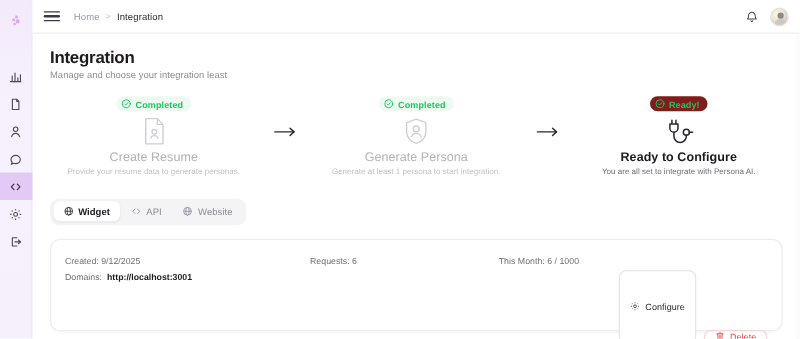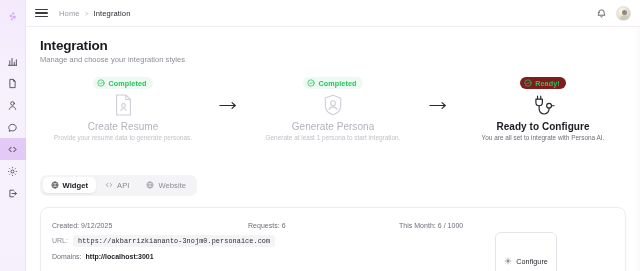--- a/index.html
+++ b/index.html
@@ -94,21 +94,21 @@
   .step.muted .step-desc  { color: #c3c0c9; }
   .step.active .step-title { color: #1d1b21; font-weight: bold; }
   .step.active .step-desc  { color: #6f6c77; }
   .arrow {
     width: 26px; display:flex; align-items:center; justify-content:center;
     margin-top: 24px; color: #2b2930;
   }
 
   
   .tabs {
-    margin-top: 34px;
+    margin-top: 18px;
     display: inline-flex; align-items: center;
     background: #f4f3f6; border-radius: 7px; padding: 2.5px;
     gap: 1px;
   }
   .tab {
     display: inline-flex; align-items: center; gap: 4px;
     padding: 3.5px 8px; border-radius: 5px;
     font-size: 7.6px; color: #8c8995; letter-spacing: .05px;
   }
   .tab.sel { background: #ffffff; color: #1d1b21; font-weight: bold; box-shadow: 0 1px 2px rgba(0,0,0,.07); }
@@ -244,21 +244,21 @@
             <path d="M6.9 12.6a1.2 1.2 0 0 0 2.2 0"></path>
           </svg>
         </span>
         <span class="avatar"></span>
       </div>
     </header>
 
     <div class="content">
 
       <h1 class="page-title">Integration</h1>
-      <p class="page-sub">Manage and choose your integration styles</p>
+      <p class="page-sub">Manage and choose your integration least</p>
 
       
       <div class="steps">
 
         <div class="step muted">
           <span class="badge done">
             <span>
               <svg width="8" height="8" viewBox="0 0 16 16" fill="none" stroke="#22c55e" stroke-width="1.5" stroke-linecap="round" stroke-linejoin="round">
                 <circle cx="8" cy="8" r="6.4"></circle>
                   <path d="M5.4 8.2 7.2 10l3.4-3.6"></path>
@@ -373,24 +373,20 @@
 
       
       <section class="card">
 
         <div class="row">
           <span class="meta">Created: 9/12/2025</span>
           <span class="meta meta-req">Requests: 6</span>
           <span class="meta meta-month">This Month: 6 / 1000</span>
         </div>
 
-        <div class="url-row">
-          <span class="url-label">URL:</span>
-          <span class="url-chip">https://akbarrizkiananto-3nojm0.personaice.com</span>
-        </div>
 
         <div class="dom-row">
           <span class="dom-label">Domains:</span>
           <span class="dom-val">http://localhost:3001</span>
         </div>
 
         <div class="card-actions">
           <button class="btn btn-configure">
             <span>
               <svg width="8" height="8" viewBox="0 0 16 16" fill="none" stroke="#2b2930" stroke-width="1.25">

